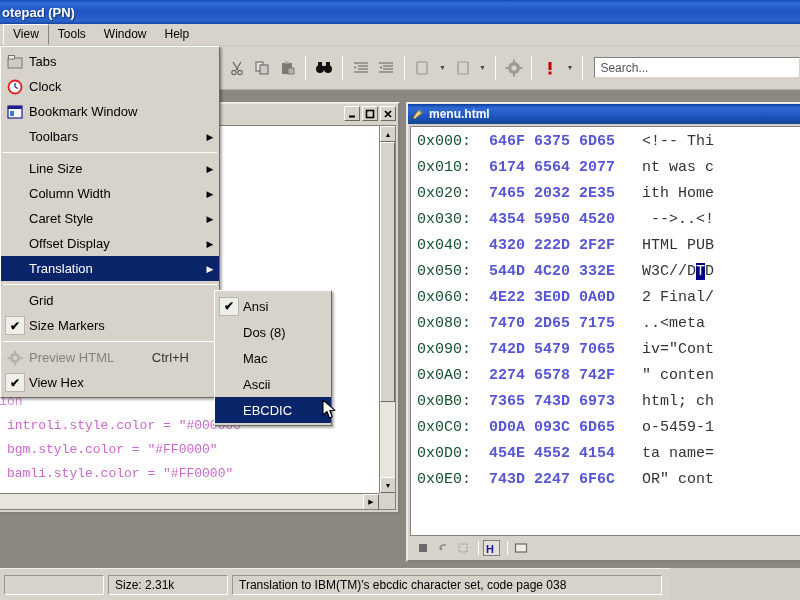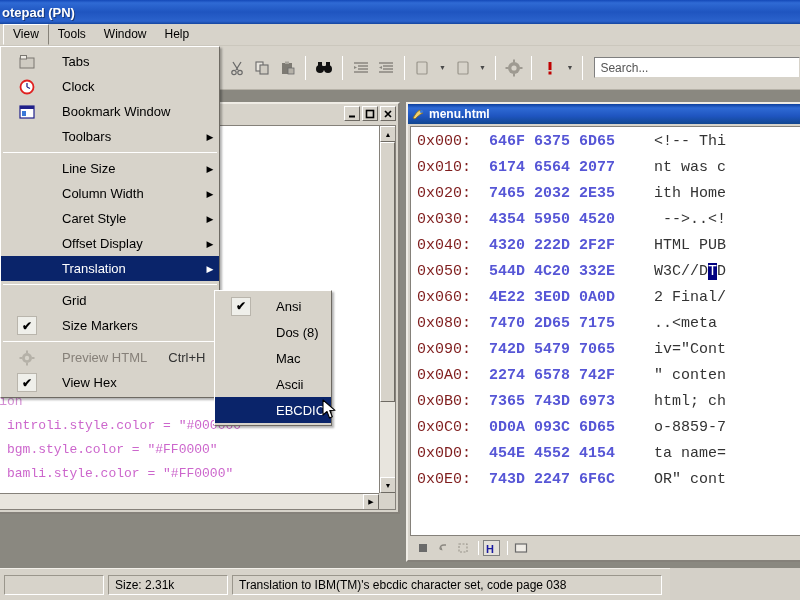--- a/index.html
+++ b/index.html
@@ -183,23 +183,23 @@
     overflow: hidden;
     padding-top: 2px;
   }
   .hex-row {
     font-family: "Liberation Mono", monospace;
     font-size: 15px;
     line-height: 26px;
     white-space: pre;
     padding-left: 6px;
   }
-  .hex-off { color: #7f1d1d; }
+  .hex-off { color: #14532d; }
   .hex-val { color: #5656d6; font-weight: bold; }
-  .hex-asc { color: #333333; margin-left: 12px; }
+  .hex-asc { color: #333333; }
   .hex-sel { background: #000080; color: #ffffff; }
   .hex-leftbar {
     position: absolute; left: 3px; top: 23px; width: 3px; bottom: 25px;
     background: #9a968c;
   }
   .hex-toolbar {
     position: absolute; left: 2px; right: 2px; bottom: 2px; height: 20px;
     background: #d7d3ca;
     display: flex; align-items: center;
     padding-left: 4px;
@@ -226,23 +226,22 @@
     border-right-color: #6e6a63; border-bottom-color: #6e6a63;
     box-shadow: 2px 2px 2px rgba(0,0,0,.3);
     padding: 2px 0;
     z-index: 50;
   }
   #view-menu { left: 0px; top: 46px; width: 220px; }
   .menu-item {
     height: 25px;
     display: flex; align-items: center;
     font-size: 13px; color: #000;
-    padding-left: 12px;
+    padding-left: 0;
     position: relative;
-    gap: 21px;
   }
   .menu-item .mi-icon {
     width: 28px; min-width: 28px; height: 25px;
     display: flex; align-items: center; justify-content: center;
   }
   .menu-item .mi-label { flex: 1; white-space: nowrap; }
   .menu-item .mi-accel { color: #333; padding-right: 12px; font-size: 13px; }
   .menu-item .mi-arrow {
     width: 18px; display: flex; align-items: center; justify-content: center;
     font-size: 9px;
@@ -491,21 +490,21 @@
             <div class="hex-row"><span class="hex-off">0x010:  </span><span class="hex-val">6174 6564 2077</span><span>   </span><span class="hex-asc">nt was c</span></div>
             <div class="hex-row"><span class="hex-off">0x020:  </span><span class="hex-val">7465 2032 2E35</span><span>   </span><span class="hex-asc">ith Home</span></div>
             <div class="hex-row"><span class="hex-off">0x030:  </span><span class="hex-val">4354 5950 4520</span><span>   </span><span class="hex-asc"> --&gt;..&lt;!</span></div>
             <div class="hex-row"><span class="hex-off">0x040:  </span><span class="hex-val">4320 222D 2F2F</span><span>   </span><span class="hex-asc">HTML PUB</span></div>
             <div class="hex-row"><span class="hex-off">0x050:  </span><span class="hex-val">544D 4C20 332E</span><span>   </span><span class="hex-asc">W3C//D<span class="hex-sel">T</span>D</span></div>
             <div class="hex-row"><span class="hex-off">0x060:  </span><span class="hex-val">4E22 3E0D 0A0D</span><span>   </span><span class="hex-asc">2 Final/</span></div>
             <div class="hex-row"><span class="hex-off">0x080:  </span><span class="hex-val">7470 2D65 7175</span><span>   </span><span class="hex-asc">..&lt;meta </span></div>
             <div class="hex-row"><span class="hex-off">0x090:  </span><span class="hex-val">742D 5479 7065</span><span>   </span><span class="hex-asc">iv="Cont</span></div>
             <div class="hex-row"><span class="hex-off">0x0A0:  </span><span class="hex-val">2274 6578 742F</span><span>   </span><span class="hex-asc">" conten</span></div>
             <div class="hex-row"><span class="hex-off">0x0B0:  </span><span class="hex-val">7365 743D 6973</span><span>   </span><span class="hex-asc">html; ch</span></div>
-            <div class="hex-row"><span class="hex-off">0x0C0:  </span><span class="hex-val">0D0A 093C 6D65</span><span>   </span><span class="hex-asc">o-8859-7</span></div>
+            <div class="hex-row"><span class="hex-off">0x0C0:  </span><span class="hex-val">0D0A 093C 6D65</span><span>   </span><span class="hex-asc">o-5459-1</span></div>
             <div class="hex-row"><span class="hex-off">0x0D0:  </span><span class="hex-val">454E 4552 4154</span><span>   </span><span class="hex-asc">ta name=</span></div>
             <div class="hex-row"><span class="hex-off">0x0E0:  </span><span class="hex-val">743D 2247 6F6C</span><span>   </span><span class="hex-asc">OR" cont</span></div>
           </div>
       </div>
 
       <div class="hex-toolbar">
         <div class="htb-btn">
           <svg width="12" height="12" viewBox="0 0 12 12">
             <rect x="2" y="2" width="8" height="8" fill="#6a6a6a"></rect>
           </svg>

